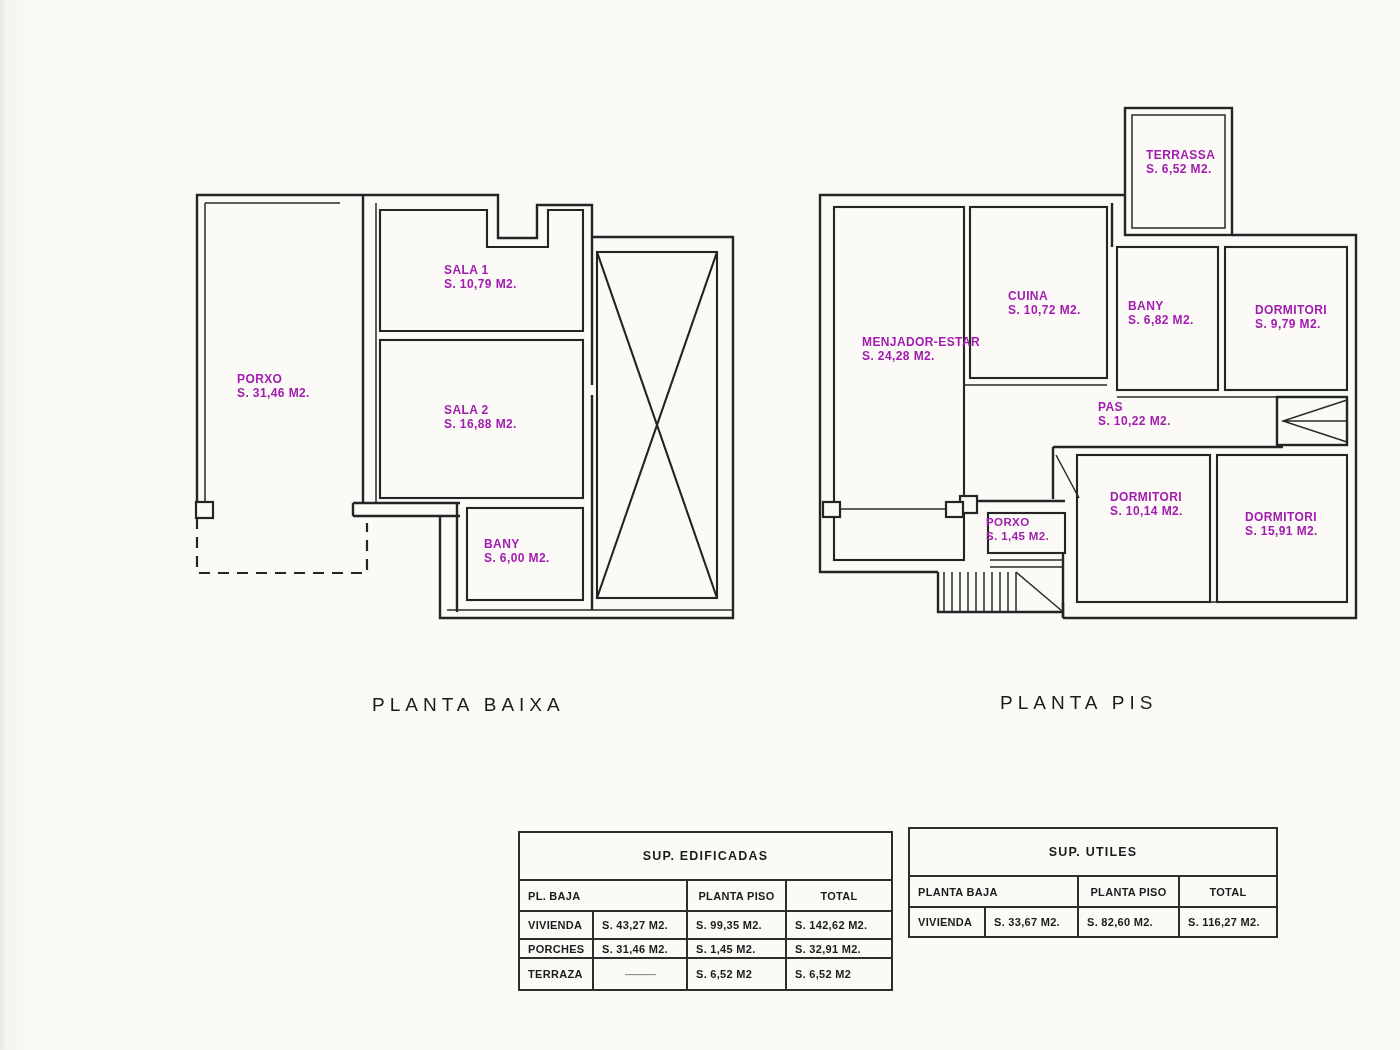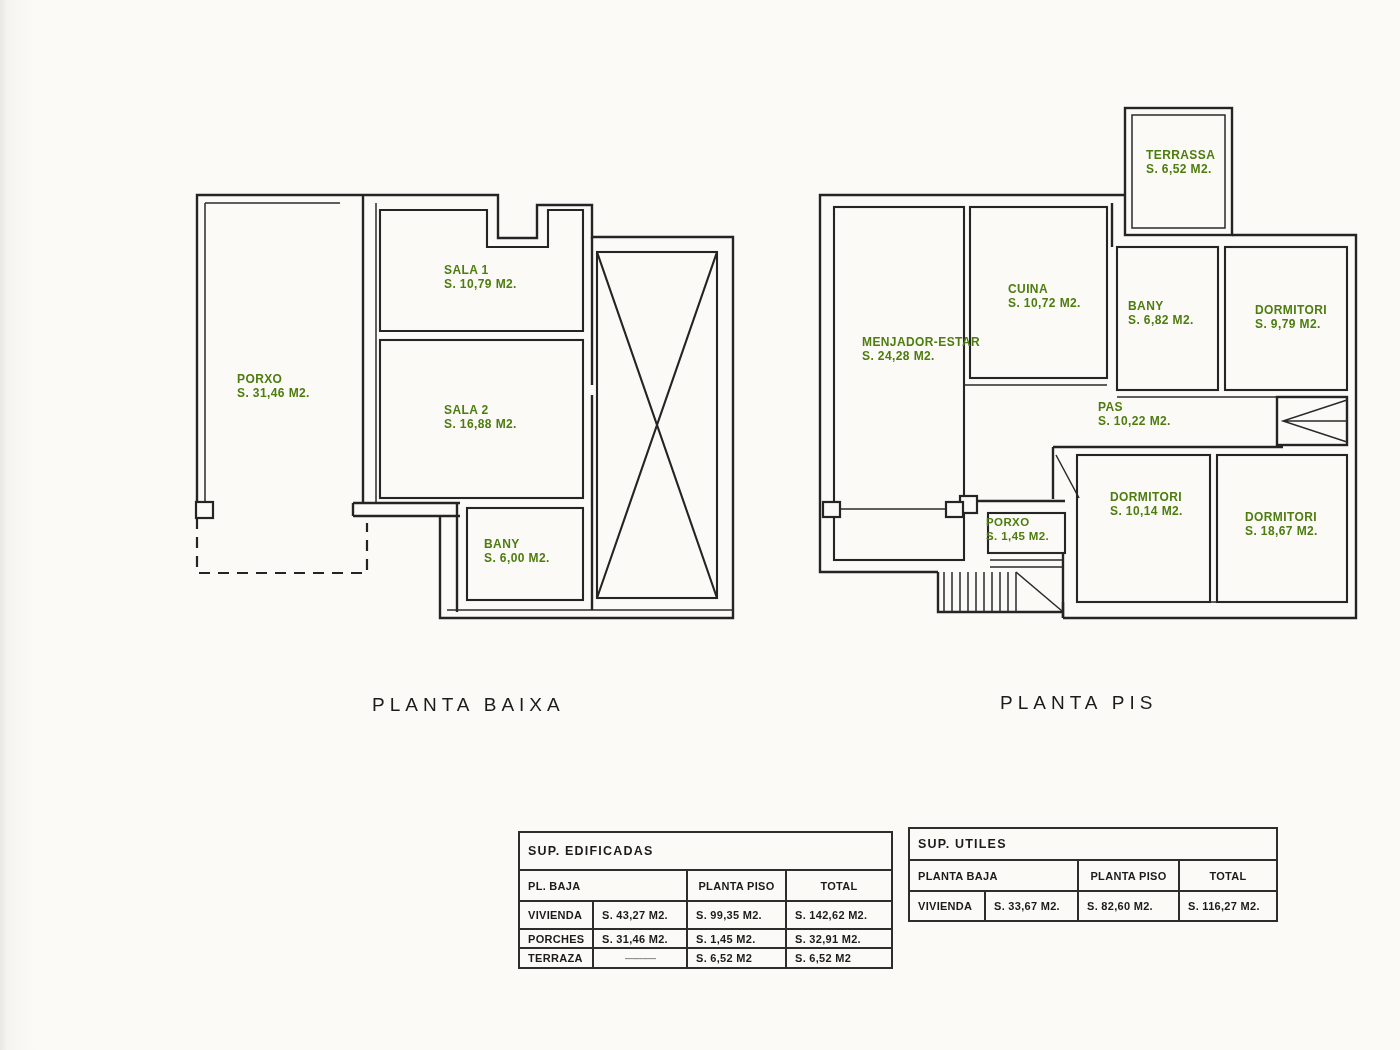--- a/index.html
+++ b/index.html
@@ -10,37 +10,37 @@
   }
   #canvas{position:absolute;left:0;top:0;width:1400px;height:1050px;}
   svg{position:absolute;left:0;top:0;}
   .w{fill:none;stroke:#242424;stroke-width:2.4;}
   .r{fill:none;stroke:#242424;stroke-width:2.1;}
   .t{fill:none;stroke:#2a2a2a;stroke-width:1.5;}
   .dash{fill:none;stroke:#242424;stroke-width:2.2;stroke-dasharray:11 8;}
   .pillar{fill:#fbfaf7;stroke:#242424;stroke-width:2.2;}
   .rlabel{
     position:absolute;font-weight:bold;font-size:12px;line-height:13.5px;
-    letter-spacing:.4px;color:#4d7c0f;white-space:nowrap;
+    letter-spacing:.4px;color:#a21caf;white-space:nowrap;
   }
   .rlabel span{display:block;}
   .ptitle{
     position:absolute;font-size:19px;letter-spacing:5px;font-weight:400;
     color:#1b1b1b;white-space:nowrap;
   }
   table.areas{
     position:absolute;border-collapse:collapse;table-layout:fixed;
     background:transparent;
   }
   table.areas td{
     border:2px solid #2d2d2d;font-weight:bold;font-size:11px;
     letter-spacing:.3px;color:#1b1b1b;padding:0 15px 0 8px;vertical-align:middle;
     overflow:hidden;white-space:nowrap;
   }
-  table.areas td.title{text-align:left;font-size:12.5px;letter-spacing:1.2px;padding:8px;}
+  table.areas td.title{text-align:center;font-size:12.5px;letter-spacing:1.2px;padding:16px;}
   table.areas td.ctr{text-align:center;padding:8px;}
   table.areas td.dashcell{color:#8f8f8f;text-align:center;padding:0;letter-spacing:-1px;}
 </style>
 </head>
 <body>
 
 <div id="canvas">
 
   <svg width="1400" height="1050" viewBox="0 0 1400 1050">
 
@@ -140,21 +140,21 @@
   </div>
 
   <div class="rlabel" style="left:1146px;top:149px">
     <span>TERRASSA</span>
       <span>S. 6,52 M2.</span>
   </div>
   <div class="rlabel" style="left:862px;top:336px">
     <span>MENJADOR-ESTAR</span>
       <span>S. 24,28 M2.</span>
   </div>
-  <div class="rlabel" style="left:1008px;top:283px">
+  <div class="rlabel" style="left:1008px;top:290px">
     <span>CUINA</span>
       <span>S. 10,72 M2.</span>
   </div>
   <div class="rlabel" style="left:1128px;top:300px">
     <span>BANY</span>
       <span>S. 6,82 M2.</span>
   </div>
   <div class="rlabel" style="left:1255px;top:304px">
     <span>DORMITORI</span>
       <span>S. 9,79 M2.</span>
@@ -166,21 +166,21 @@
   <div class="rlabel" style="left:986px;top:516px;font-size:11.5px">
     <span>PORXO</span>
       <span>S. 1,45 M2.</span>
   </div>
   <div class="rlabel" style="left:1110px;top:491px">
     <span>DORMITORI</span>
       <span>S. 10,14 M2.</span>
   </div>
   <div class="rlabel" style="left:1245px;top:511px">
     <span>DORMITORI</span>
-      <span>S. 18,67 M2.</span>
+      <span>S. 15,91 M2.</span>
   </div>
 
   <div class="ptitle" style="left:372px;top:694px">PLANTA BAIXA</div>
   <div class="ptitle" style="left:1000px;top:692px">PLANTA PIS</div>
 
   <table class="areas" style="left:518px;top:831px;width:373px">
     <colgroup>
         <col style="width:74px">
         <col style="width:94px">
         <col style="width:99px">
@@ -200,21 +200,21 @@
       <td>S. 43,27 M2.</td>
       <td>S. 99,35 M2.</td>
       <td>S. 142,62 M2.</td>
     </tr>
     <tr style="height:19px">
       <td>PORCHES</td>
       <td>S. 31,46 M2.</td>
       <td>S. 1,45 M2.</td>
       <td>S. 32,91 M2.</td>
     </tr>
-    <tr style="height:20px">
+    <tr style="height:32px">
       <td>TERRAZA</td>
       <td class="dashcell">———</td>
       <td>S. 6,52 M2</td>
       <td>S. 6,52 M2</td>
     </tr>
   </tbody>
     </table>
 
   <table class="areas" style="left:908px;top:827px;width:368px">
     <colgroup>

